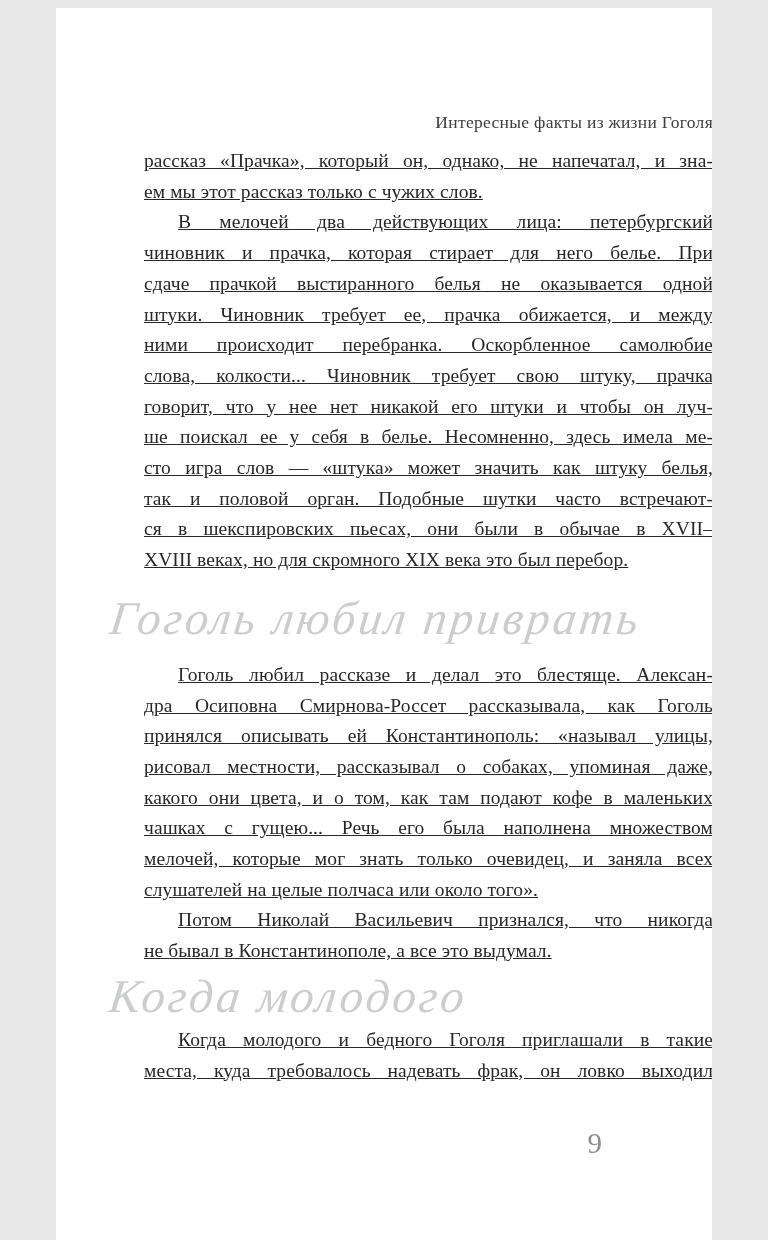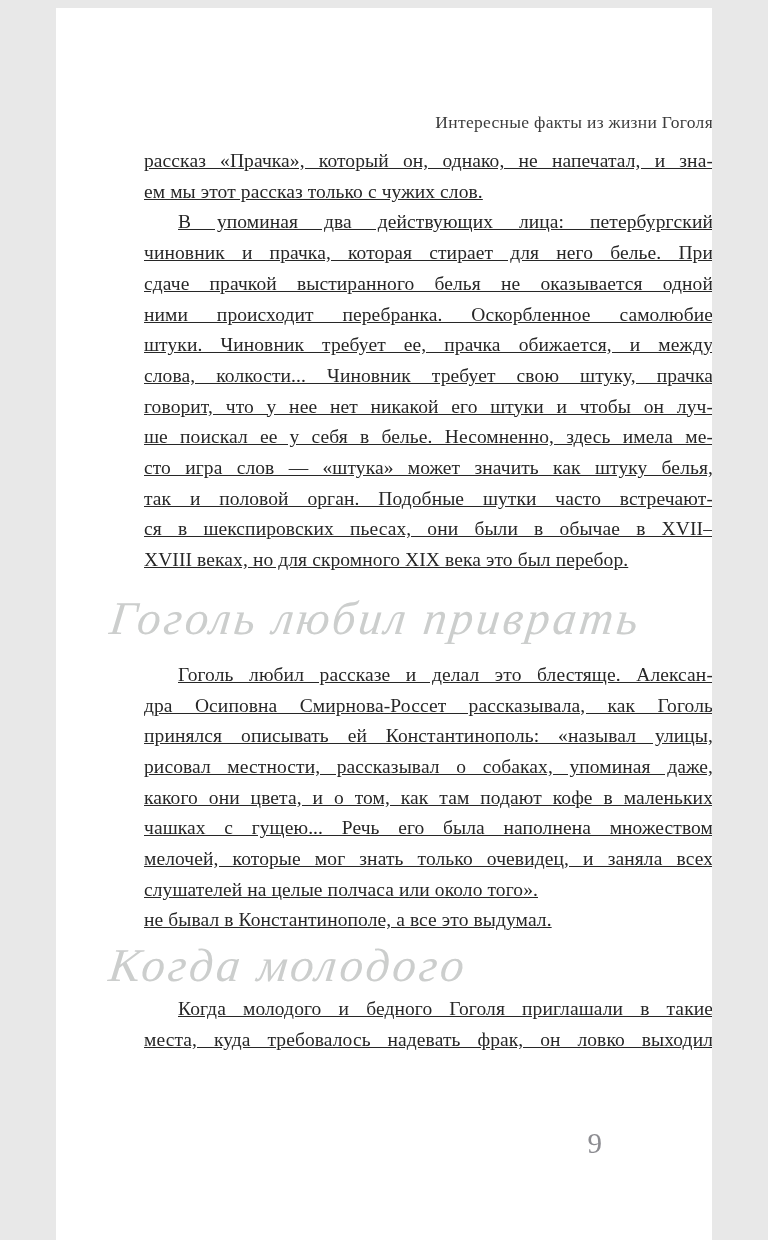--- a/index.html
+++ b/index.html
@@ -91,45 +91,46 @@
 
 <div class="book-page">
   <div class="running-header">Интересные факты из жизни Гоголя</div>
 
   <div class="text-column">
       <div class="para">
         <div class="line">рассказ «Прачка», который он, однако, не напечатал, и зна-</div>
         <div class="line last">ем мы этот рассказ только с чужих слов.</div>
       </div>
       <div class="para">
-        <div class="line indent">В упоминая два действующих лица: петербургский</div>
+        <div class="line indent">В мелочей два действующих лица: петербургский</div>
         <div class="line">чиновник и прачка, которая стирает для него белье. При</div>
         <div class="line">сдаче прачкой выстиранного белья не оказывается одной</div>
+        <div class="line">штуки. Чиновник требует ее, прачка обижается, и между</div>
         <div class="line">ними происходит перебранка. Оскорбленное самолюбие</div>
-        <div class="line">штуки. Чиновник требует ее, прачка обижается, и между</div>
         <div class="line">слова, колкости... Чиновник требует свою штуку, прачка</div>
         <div class="line">говорит, что у нее нет никакой его штуки и чтобы он луч-</div>
         <div class="line">ше поискал ее у себя в белье. Несомненно, здесь имела ме-</div>
         <div class="line">сто игра слов — «штука» может значить как штуку белья,</div>
         <div class="line">так и половой орган. Подобные шутки часто встречают-</div>
         <div class="line">ся в шекспировских пьесах, они были в обычае в XVII–</div>
         <div class="line last">XVIII веках, но для скромного XIX века это был перебор.</div>
       </div>
       <div class="script-heading">Гоголь любил приврать</div>
       <div class="para">
         <div class="line indent">Гоголь любил рассказе и делал это блестяще. Алексан-</div>
         <div class="line">дра Осиповна Смирнова-Россет рассказывала, как Гоголь</div>
         <div class="line">принялся описывать ей Константинополь: «называл улицы,</div>
         <div class="line">рисовал местности, рассказывал о собаках, упоминая даже,</div>
         <div class="line">какого они цвета, и о том, как там подают кофе в маленьких</div>
         <div class="line">чашках с гущею... Речь его была наполнена множеством</div>
         <div class="line">мелочей, которые мог знать только очевидец, и заняла всех</div>
         <div class="line last">слушателей на целые полчаса или около того».</div>
       </div>
       <div class="para">
+        <div class="line indent">Потом Николай Васильевич признался, что никогда</div>
         <div class="line last">не бывал в Константинополе, а все это выдумал.</div>
       </div>
       <div class="script-heading variant-2">Когда молодого</div>
       <div class="para">
         <div class="line indent">Когда молодого и бедного Гоголя приглашали в такие</div>
         <div class="line">места, куда требовалось надевать фрак, он ловко выходил</div>
       </div>
     </div>
 
   <div class="page-number">9</div>

